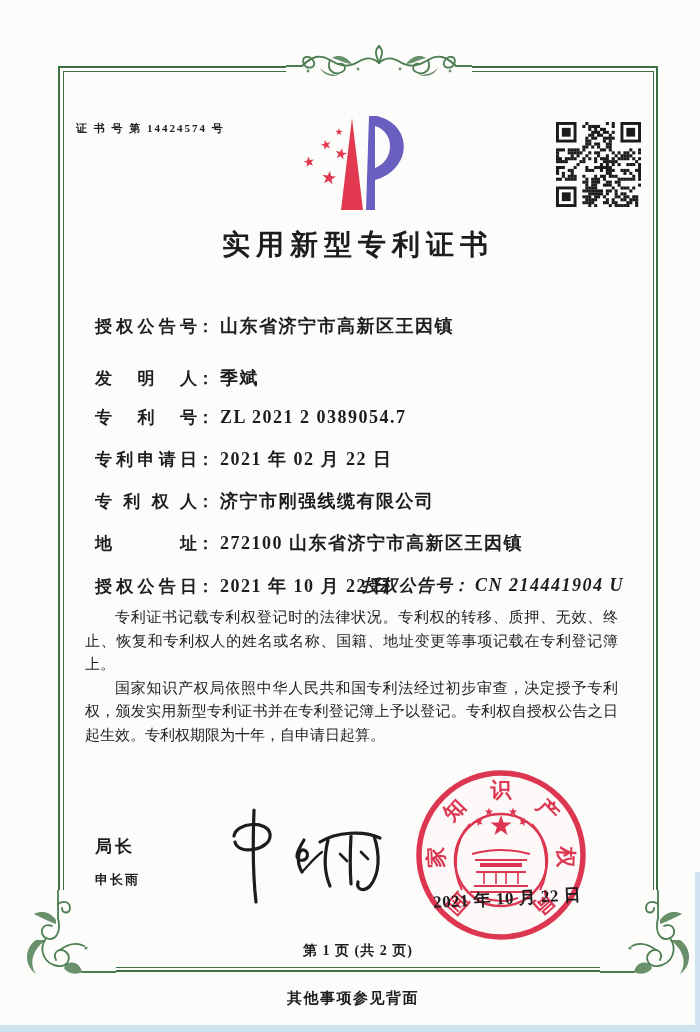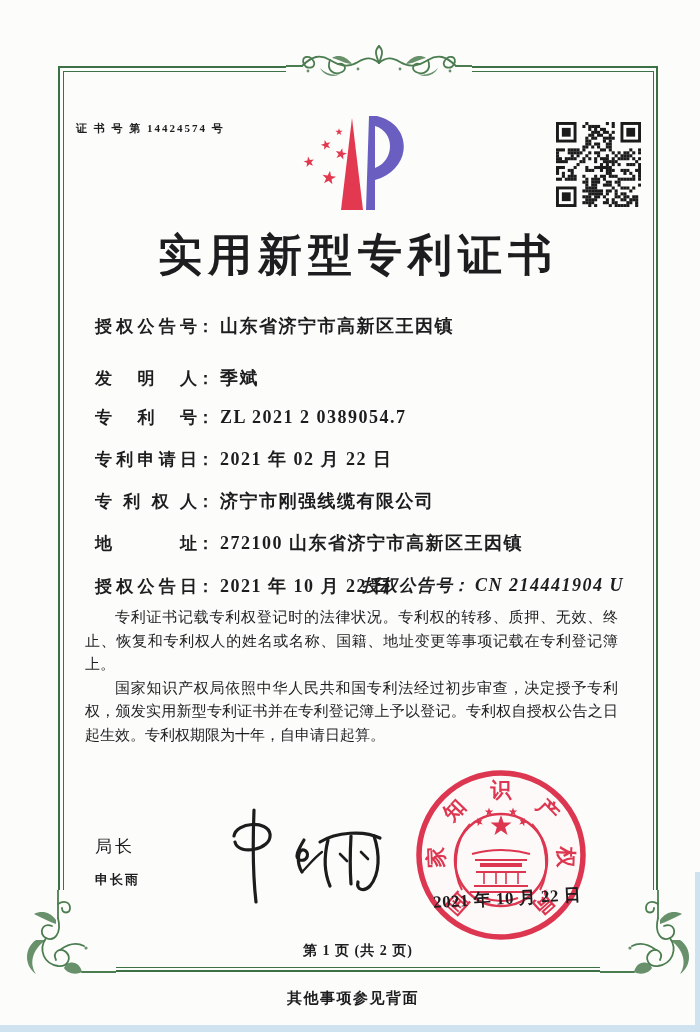--- a/index.html
+++ b/index.html
@@ -16,35 +16,35 @@
   .orn svg{display:block;}
   #orn-top{left:286px; top:42px; width:186px; height:48px;}
   #orn-bl{left:16px; top:890px; width:100px; height:100px;}
   #orn-br{left:600px; top:890px; width:100px; height:100px;}
   
   .cert-no{position:absolute; left:76px; top:121px; font-size:11px; font-weight:600; letter-spacing:2px;}
   .logo{position:absolute; left:295px; top:112px; width:115px; height:100px;}
   .qr{position:absolute; left:556px; top:122px; width:85px; height:85px;}
   .qr svg{display:block; width:85px; height:85px;}
   .title{position:absolute; left:58px; top:226px; width:600px; text-align:center;
-    font-size:44px; font-weight:700; letter-spacing:6px;}
+    font-size:28px; font-weight:700; letter-spacing:6px;}
   .frow{position:absolute; left:95px; white-space:nowrap; font-size:17px;}
   .flabel{display:inline-block; width:102px; text-align:justify; text-align-last:justify;
     font-weight:700; vertical-align:baseline;}
   .fcolon{font-weight:700;}
   .fvalue{font-size:18px; font-weight:700; letter-spacing:1.5px; margin-left:6px;}
   .grant-group{position:absolute; left:267px; top:0; white-space:nowrap;font-style:italic;}
   .grant-group .flabel{width:90px;}
   
   .body-text{position:absolute; left:85px; top:606px; width:533px;
     font-size:15px; line-height:23.5px; text-align:justify;}
   .body-text p{margin:0; text-indent:2em; font-weight:500;}
   
   .sign-title{position:absolute; left:95px; top:835px; font-family:"Liberation Sans","DejaVu Sans",sans-serif;
-    font-size:17px; font-weight:400; letter-spacing:3px;}
+    font-size:17px; font-weight:700; letter-spacing:3px;}
   .sign-name{position:absolute; left:95px; top:871px; font-family:"Liberation Sans","DejaVu Sans",sans-serif;
     font-size:13px; font-weight:700; letter-spacing:2px;}
   .signature{position:absolute; left:218px; top:806px; width:180px; height:100px;}
   .seal{position:absolute; left:412px; top:766px; width:178px; height:178px;}
   .seal-char{font-size:21px; font-weight:700; fill:var(--seal-red,#dc3650);
     font-family:"Liberation Serif",serif;}
   .seal-date{position:absolute; left:433px; top:887px; font-size:17px; font-weight:700;
     letter-spacing:0.5px; transform:rotate(-3deg);}
   
   .page-info{position:absolute; left:58px; top:942px; width:600px; text-align:center;

